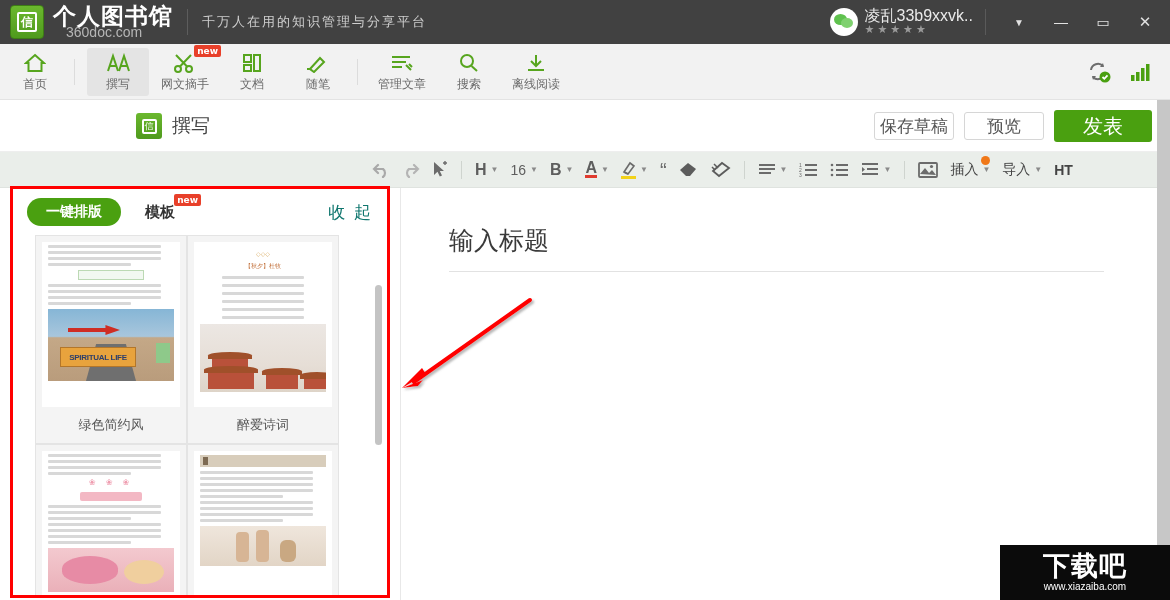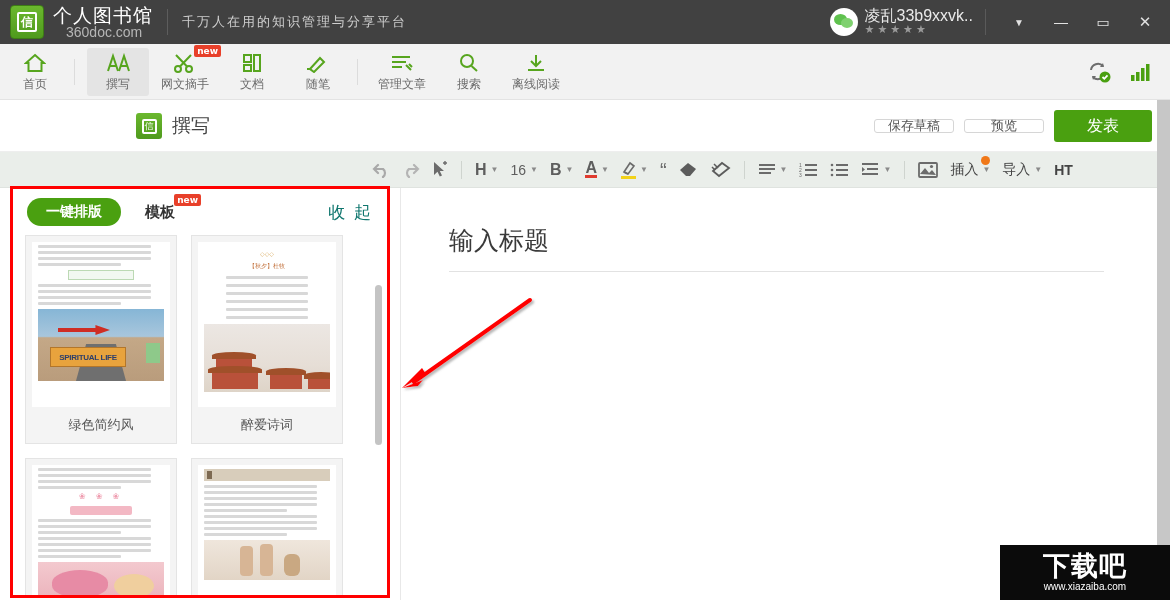--- a/index.html
+++ b/index.html
@@ -21,21 +21,21 @@
     background: linear-gradient(#6bb82e,#4f9a1d);
     display:flex; align-items:center; justify-content:center;
     border:1px solid #3e7d15;
   }
   .logo-badge .g {
     width:20px;height:20px;border:2px solid #fff;border-radius:2px;
     display:flex;align-items:center;justify-content:center;
     font-size:12px;color:#fff;font-weight:bold;line-height:1;
   }
   .brand-wrap { margin-left:9px; display:flex; flex-direction:column; justify-content:center; }
-  .brand-name { color:#fff; font-size:19px; font-weight:normal; letter-spacing:1px; line-height:20px; }
+  .brand-name { color:#fff; font-size:23px; font-weight:bold; letter-spacing:1px; line-height:20px; }
   .brand-sub { color:#b6b6b6; font-size:14px; line-height:13px;margin-left:13px; }
   .brand-div { width:1px; height:26px; background:#5d5d5d; margin:0 14px; }
   .brand-slogan { color:#cfcfcf; font-size:13px; letter-spacing:2px; }
 
   .user-area { margin-left:auto; display:flex; align-items:center; height:44px; }
   .avatar {
     width:28px;height:28px;border-radius:50%;background:#fff;
     display:flex;align-items:center;justify-content:center;position:relative;
   }
   .avatar .wc { position:relative; width:20px; height:16px; }
@@ -81,25 +81,25 @@
   }
   .sub-icon {
     width:26px;height:26px;margin-left:136px;border-radius:3px;
     background:linear-gradient(#6bb82e,#4f9a1d); display:flex;align-items:center;justify-content:center;
   }
   .sub-icon .g2 { width:15px;height:15px;border:2px solid #fff;border-radius:2px;font-size:9px;color:#fff;
     display:flex;align-items:center;justify-content:center;line-height:1;}
   .sub-title { margin-left:10px; font-size:19px; color:#444; }
   .sub-actions { margin-left:auto; display:flex; align-items:center; gap:10px; padding-right:18px; }
   .btn {
-    height:14px; min-width:80px; display:flex; align-items:center; justify-content:center;
-    font-size:13px; border-radius:3px;
+    height:28px; min-width:80px; display:flex; align-items:center; justify-content:center;
+    font-size:17px; border-radius:3px;
   }
   .btn-light { background:#fff; border:1px solid #d6d6d6; color:#555; }
-  .btn-green { background:#4aa010; color:#fff; min-width:98px; height:32px; font-size:16px; }
+  .btn-green { background:#4aa010; color:#fff; min-width:98px; height:32px; font-size:20px; }
 
   
   .edtoolbar {
     position:absolute; left:0; top:152px; width:1170px; height:36px;
     background:#eaeeea; border-bottom:1px solid #dfe3df;
     display:flex; align-items:center; padding-left:366px; gap:0;
   }
   .tb {
     height:28px; display:flex; align-items:center; justify-content:center;
     padding:0 6px; color:#6b6b6b; font-size:14px; position:relative;
@@ -120,21 +120,21 @@
   .lp-head { height:46px; display:flex; align-items:center; padding:0 14px; }
   .pill {
     background:#4aa010; color:#fff; border-radius:16px; height:28px; min-width:94px;
     display:flex; align-items:center; justify-content:center; font-size:14px; font-weight:bold;
   }
   .tpl-label { position:relative; margin-left:24px; font-size:15px; color:#333; font-weight:bold; }
   .tpl-label .new-badge { top:-9px; right:-26px; }
   .shouqi { margin-left:auto; font-size:17px; color:#0f766e; letter-spacing:2px; }
 
   .cards {
-    position:relative; padding:0 12px; display:flex; flex-wrap:wrap; gap:14px;
+    position:relative; padding:0 22px; display:flex; flex-wrap:wrap; 
     height:360px; overflow:hidden;
   }
   .card { width:152px; background:#f4f4f4; border:1px solid #e4e4e4; }
   .card-thumb { background:#fff; margin:6px 6px 0 6px; height:165px; overflow:hidden; position:relative; }
   .card-name { height:36px; display:flex; align-items:center; justify-content:center; font-size:13px; color:#555; }
 
   
   .tline { height:3px; background:#d8d8d8; border-radius:1px; margin:3px 6px; }
   .tline.s { width:60%; }
   .tline.m { width:82%; }

